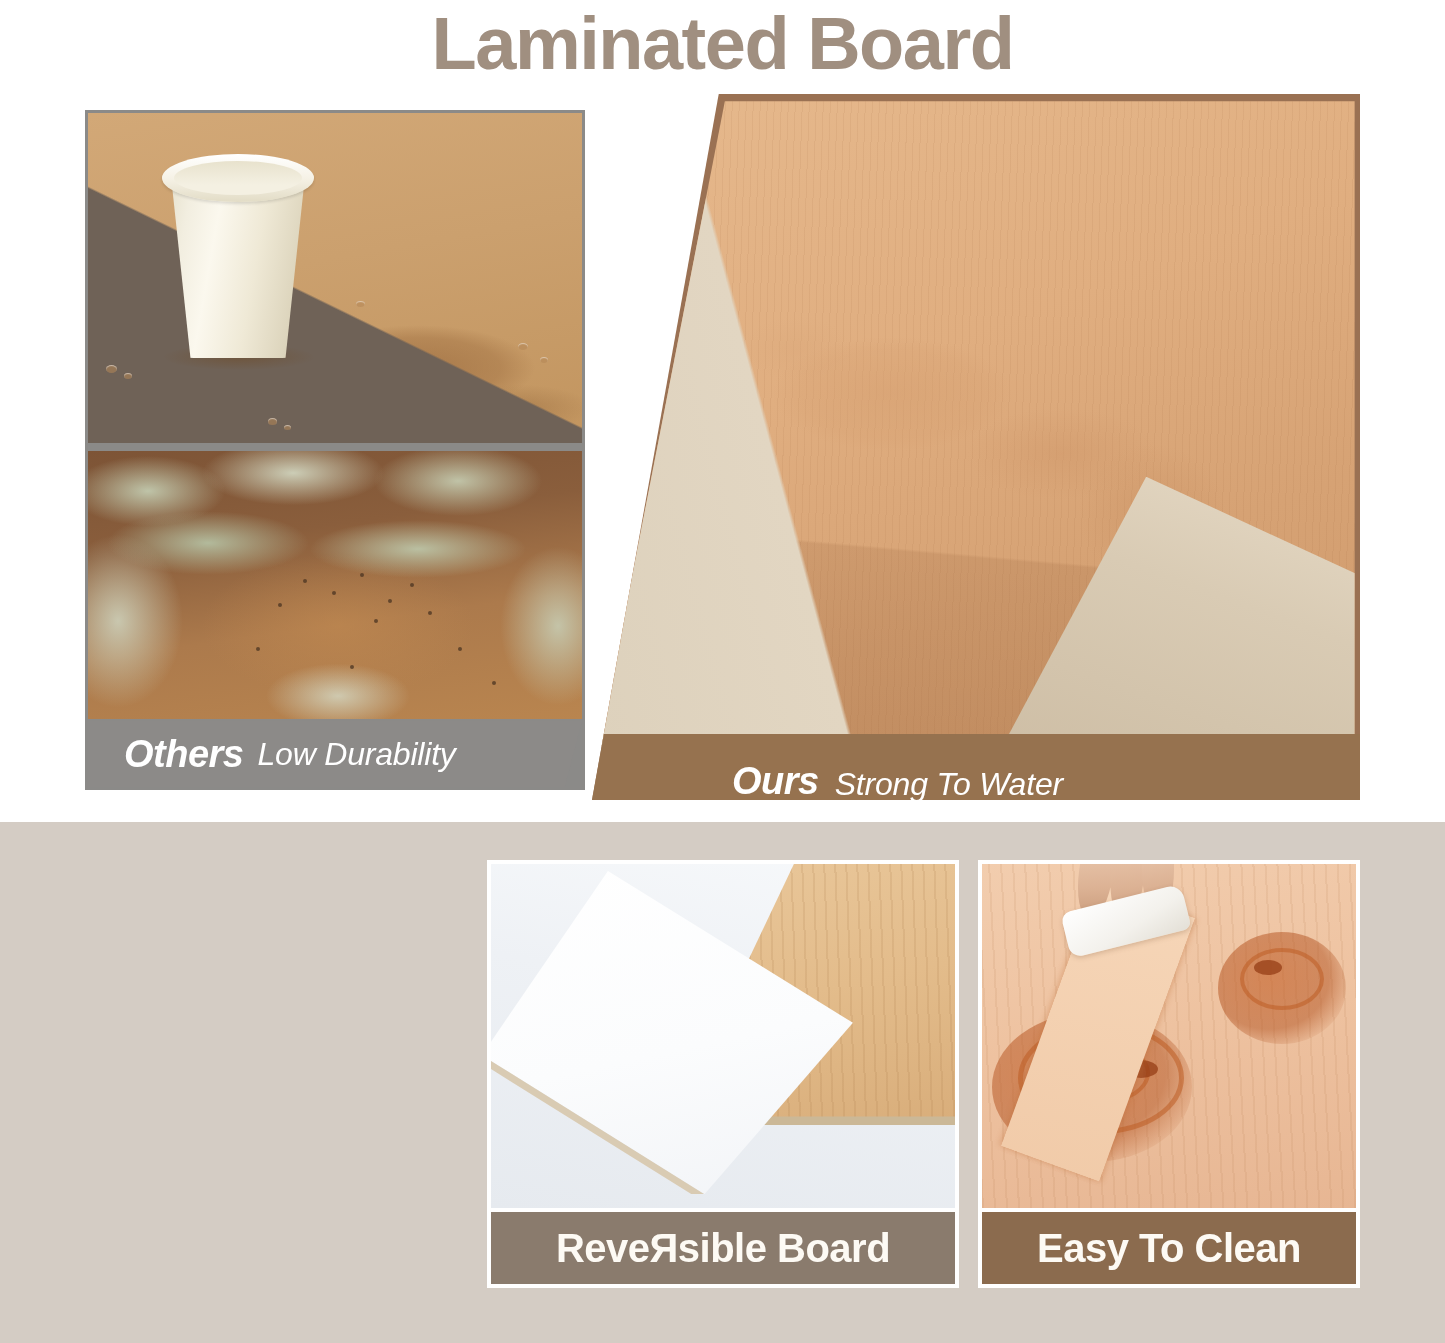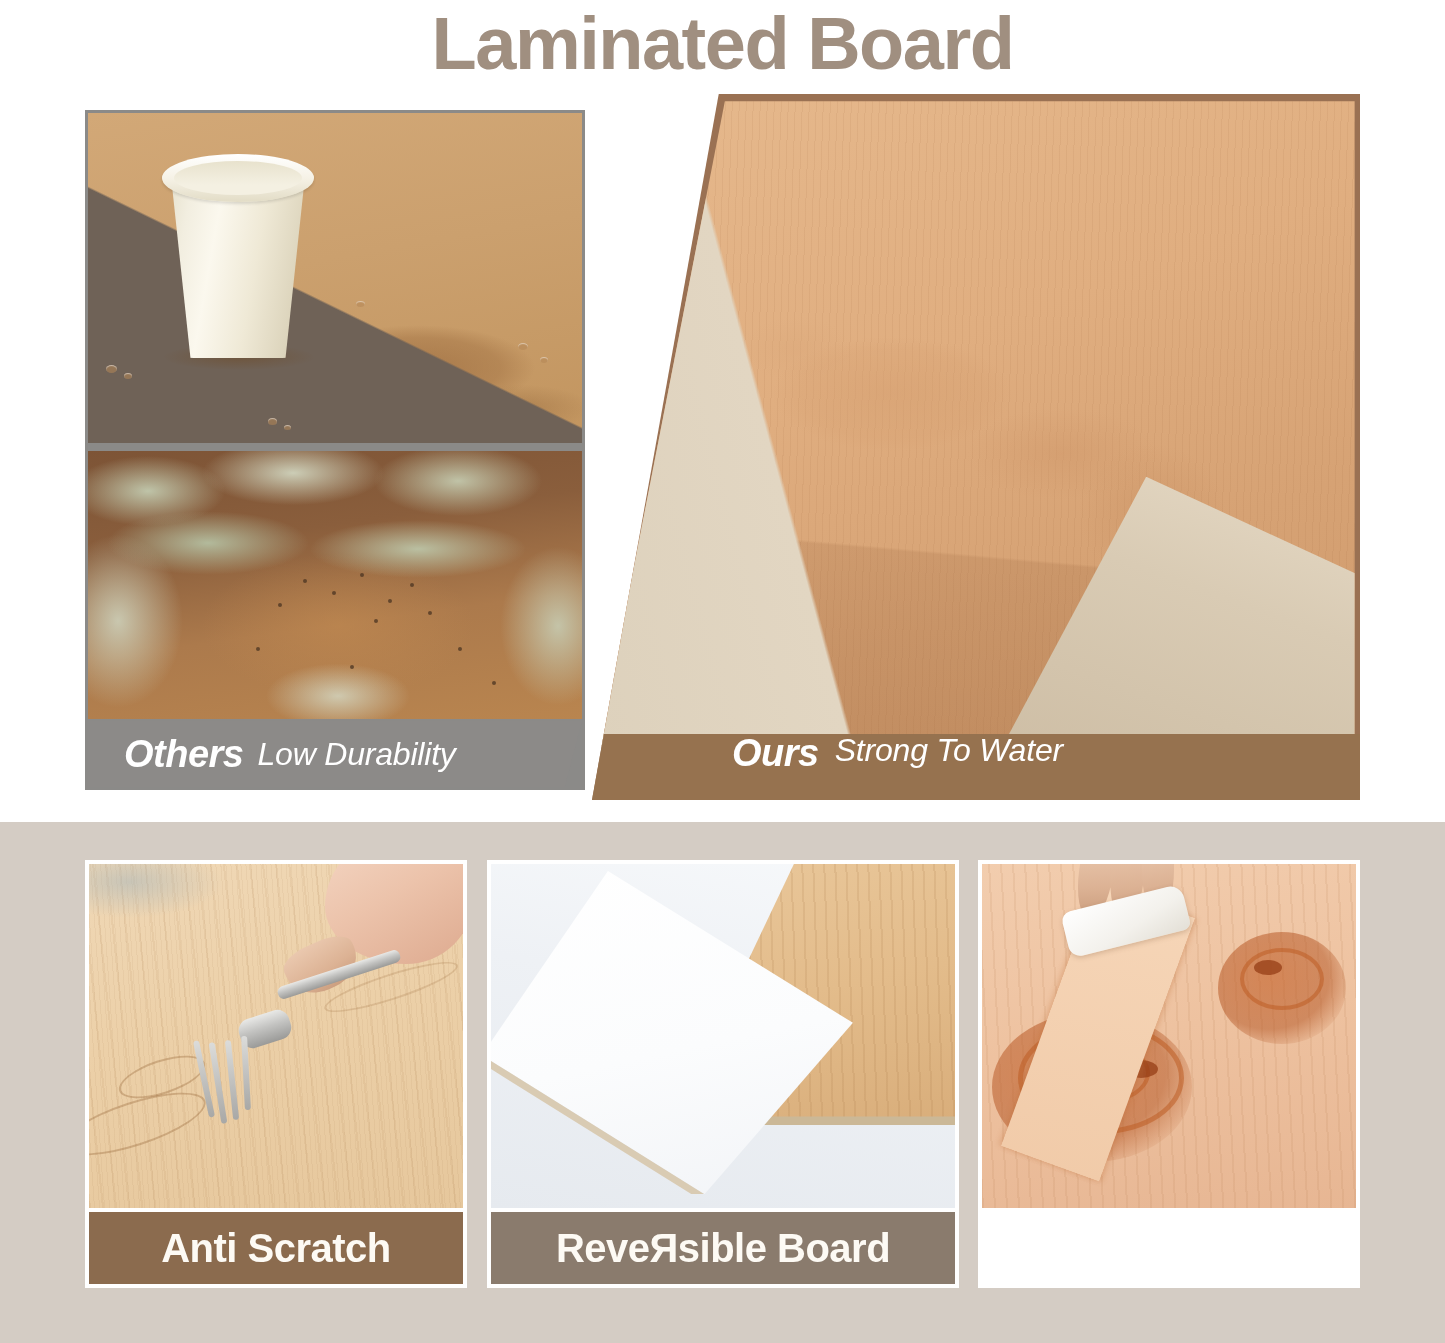--- a/index.html
+++ b/index.html
@@ -158,21 +158,21 @@
   .board-edge{
     position:absolute; left:52%; top:58%;
     width:48%; height:44%;
     background:linear-gradient(200deg,#e6dac6 0%,#d9cbb4 40%,#cdbda4 100%);
     clip-path: polygon(42% 0, 100% 34%, 100% 100%, 0 100%);
   }
   .label-ours{
     position:absolute; left:0; bottom:0;
     width:768px; height:66px;
     background:#96724f;
-    display:flex; align-items:flex-start; gap:16px;
+    display:flex; align-items:flex-end; gap:16px;
     padding-left:140px;
   }
 
   
   .vs{
     position:absolute; left:572px; top:390px;
     font-size:116px; font-weight:800; font-style:italic;
     letter-spacing:-4px; line-height:1;
     background:linear-gradient(150deg,#ece4dc 0%,#c9b7a8 38%,#a98770 70%,#9a7253 100%);
     -webkit-background-clip:text; background-clip:text;
@@ -356,38 +356,20 @@
     <div class="label-ours">
       <span class="lbl-strong">Ours</span>
       <span class="lbl-light">Strong To Water</span>
     </div>
   </div>
 
 </div>
 
 <div class="features">
 
-  <div class="fcard" id="card-0">
-    <div class="photo photo-scratch">
-      <div class="knot" style="left:28px;  top:196px; width:90px;  height:34px;"></div>
-      <div class="knot" style="left:-30px; top:238px; width:150px; height:44px;"></div>
-      <div class="knot" style="left:232px; top:110px; width:140px; height:26px; opacity:.6;"></div>
-      <div class="hand" style="left:236px; top:-28px; width:150px; height:128px;"></div>
-      <div class="finger" style="left:196px; top:78px; width:74px; height:48px; transform:rotate(-24deg);"></div>
-      <div class="fork-handle" style="left:186px; top:104px; width:128px; height:13px; transform:rotate(-18deg);"></div>
-      <div class="fork-handle" style="left:150px; top:150px; width:52px; height:30px; transform:rotate(-18deg); border-radius:12px;"></div>
-      <div class="tine" style="left:112px; top:176px; height:78px; transform:rotate(-12deg);"></div>
-      <div class="tine" style="left:126px; top:178px; height:82px; transform:rotate(-9deg);"></div>
-      <div class="tine" style="left:140px; top:176px; height:80px; transform:rotate(-6deg);"></div>
-      <div class="tine" style="left:154px; top:172px; height:74px; transform:rotate(-3deg);"></div>
-    </div>
-    <div class="cap" style="background:#8b6b4e;">
-      <span class="cap-txt">Anti Scratch</span>
-    </div>
-  </div>
 
   <div class="fcard" id="card-1">
     <div class="photo photo-rev">
       <div class="rev-wood"></div>
       <div class="rev-wood-edge"></div>
       <div class="rev-white"></div>
       <div class="rev-white-edge"></div>
     </div>
     <div class="cap" style="background:#8a7b6d;">
       <span class="cap-txt">ReveЯsible Board</span>
@@ -402,14 +384,17 @@
       <div class="sauce-ring" style="left:72px; top:178px; width:96px; height:62px; border-width:4px;"></div>
       <div class="sauce-ring" style="left:258px; top:84px; width:84px; height:62px; border-width:4px;"></div>
       <div class="sauce" style="left:142px; top:196px; width:34px; height:18px; background:rgba(150,62,22,.75);"></div>
       <div class="sauce" style="left:272px; top:96px;  width:28px; height:15px; background:rgba(150,62,22,.75);"></div>
       <div class="wipe-streak" style="left:64px; top:28px; width:104px; height:280px;"></div>
       <div class="finger" style="left:96px;  top:-22px; width:34px; height:76px; transform:rotate(8deg);"></div>
       <div class="finger" style="left:128px; top:-26px; width:34px; height:82px; transform:rotate(4deg);"></div>
       <div class="finger" style="left:160px; top:-24px; width:32px; height:74px; transform:rotate(0deg);"></div>
       <div class="cloth" style="left:82px; top:34px; width:124px; height:46px;"></div>
     </div>
+    <div class="cap" style="background:#8b6b4e;">
+      <span class="cap-txt">Easy To Clean</span>
+    </div>
   </div>
 </div>
 
 </body></html>

